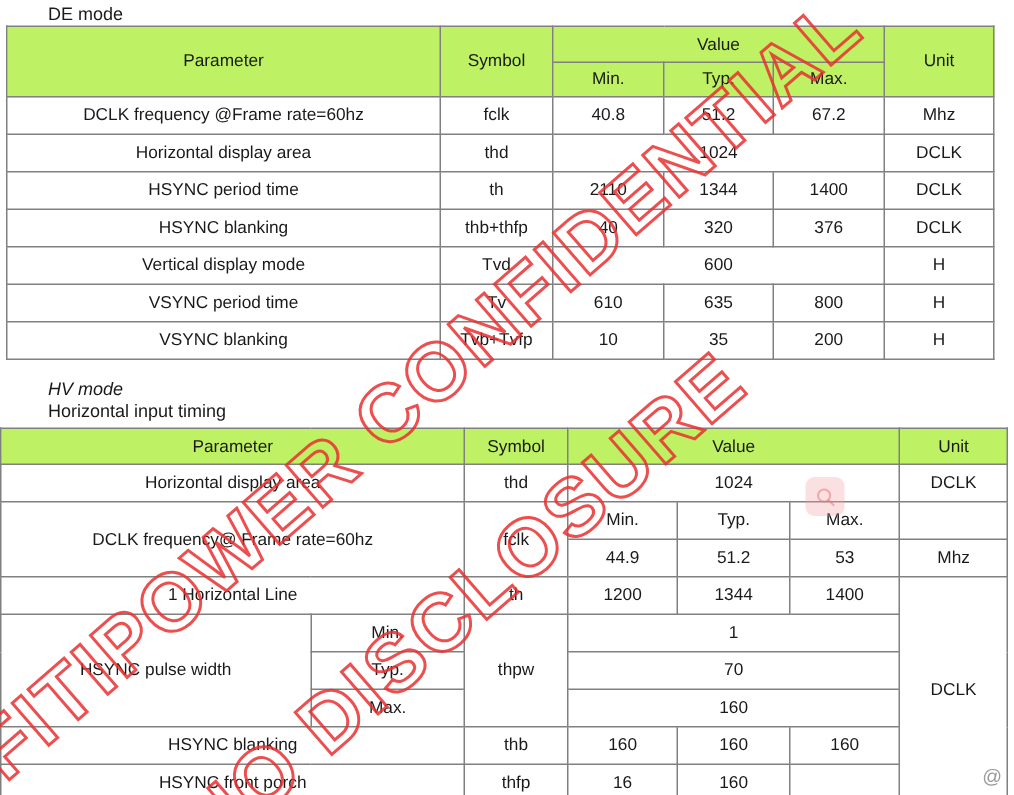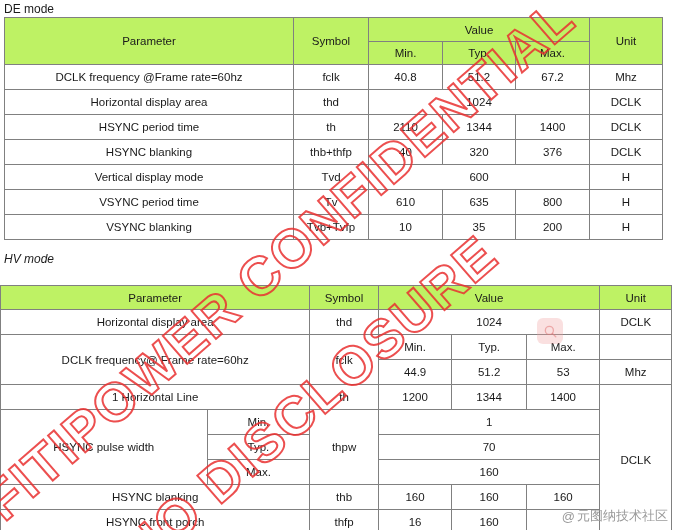--- a/index.html
+++ b/index.html
@@ -24,20 +24,21 @@
     height: 530px;
   }
 
   
   .caption {
     position: absolute;
     font-size: 12px;
     line-height: 14px;
     color: #1a1a1a;
     white-space: nowrap;
+    margin-left: 28px;
   }
   #cap-de      { left: 4px;  top: 2px; }
   #cap-hv      { left: 4px;  top: 252px; font-style: italic; }
   #cap-hvsub   { left: 4px;  top: 267px; }
 
   
   table.spec {
     position: absolute;
     border-collapse: collapse;
     table-layout: fixed;
@@ -221,20 +222,21 @@
         <td>Tvb+Tvfp</td>
         <td>10</td>
         <td>35</td>
         <td>200</td>
         <td>H</td>
       </tr>
     </tbody>
   </table>
 
   <div class="caption" id="cap-hv">HV mode</div>
+  <div class="caption" id="cap-hvsub">Horizontal input timing</div>
 
   <table class="spec" id="tbl-hv">
     <colgroup>
       <col style="width:205px">
       <col style="width:102px">
       <col style="width:68px">
       <col style="width:73px">
       <col style="width:74px">
       <col style="width:73px">
       <col style="width:71px">
@@ -320,16 +322,15 @@
     </svg>
   </div>
 
   <div class="wm-layer">
     <div class="wm" id="wm-1">FITIPOWER CONFIDENTIAL</div>
     <div class="wm" id="wm-2">NO DISCLOSURE</div>
   </div>
 
   <div class="site-wm">
     <span class="at">@</span>
-    <span>元图纳技术社区</span>
   </div>
 
 </div>
 
 </body></html>

